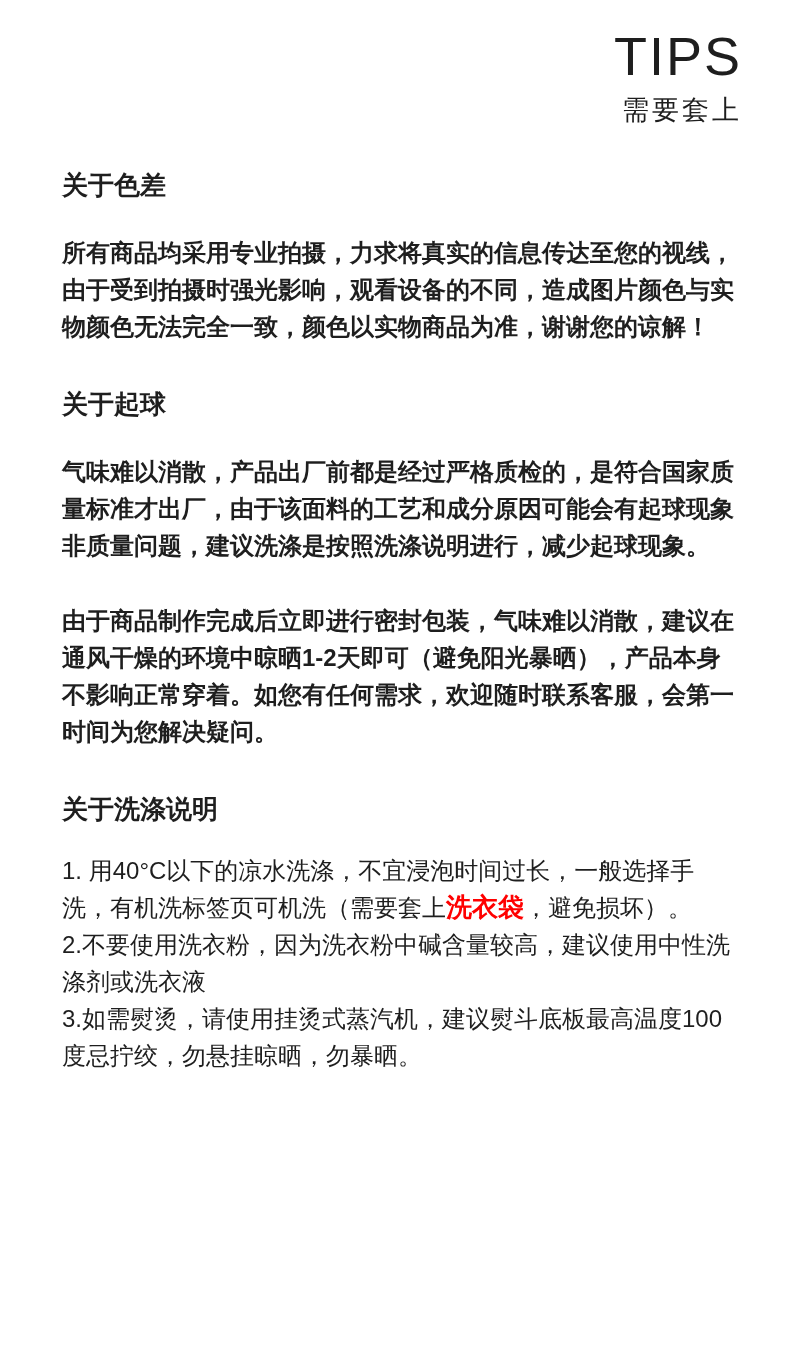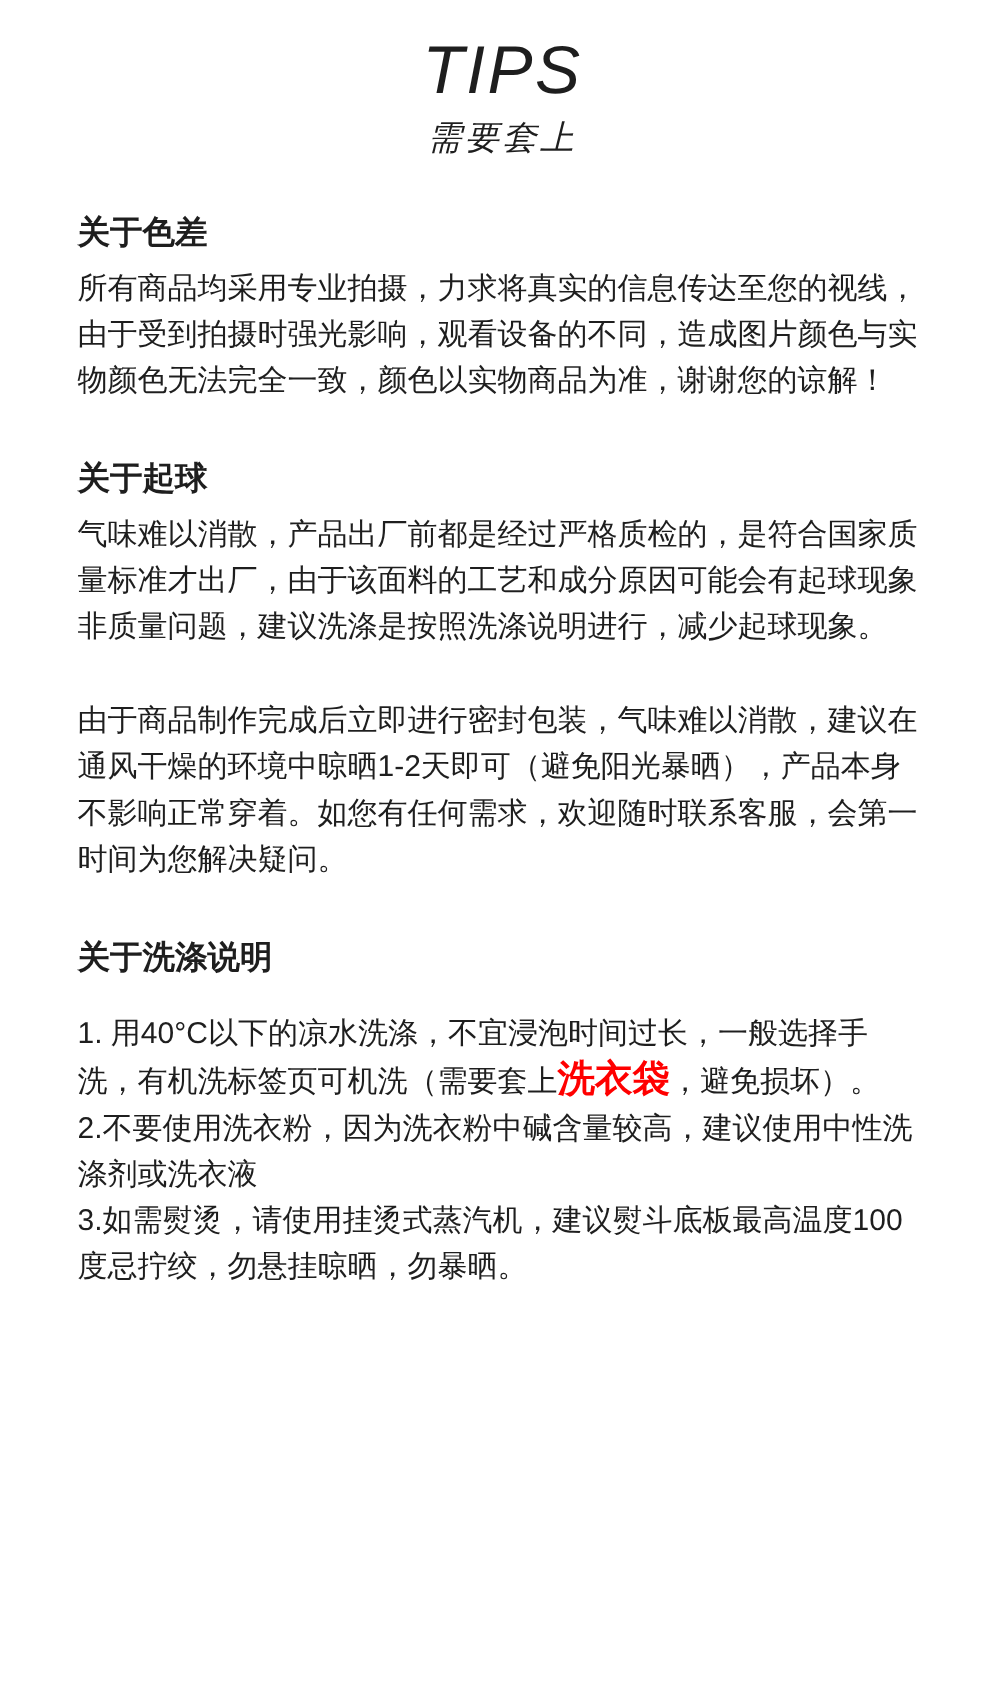--- a/index.html
+++ b/index.html
@@ -13,22 +13,21 @@
     color: #1e1e1e;
   }
   .page {
     width: 800px;
     min-height: 1360px;
     box-sizing: border-box;
     padding: 26px 58px 30px 62px;
     background: #ffffff;
   }
   .title-block {
-    text-align: center;
-    font-style: italic;
+    text-align: right;
   }
   .page-title {
     font-size: 54px;
     font-weight: 400;
     letter-spacing: 2px;
     line-height: 60px;
   }
   .page-subtitle {
     font-size: 27px;
     letter-spacing: 3px;
@@ -37,37 +36,38 @@
   }
   .section {
     margin-top: 38px;
   }
   .section-heading {
     font-size: 26px;
     font-weight: 600;
     line-height: 42px;
   }
   .section-body {
-    margin-top: 6px;
+    margin-top: 28px;
     font-size: 24px;
     line-height: 37px;
     text-align: left;
     word-break: break-all;
+    font-weight: bold;
   }
   .wash-list {
     margin-top: 22px;
   }
   .wash-item {
     font-size: 24px;
     line-height: 37px;
     word-break: break-all;
   }
   .highlight {
     color: #ff0000;
-    font-size: 30px;
+    font-size: 26px;
     font-weight: 700;
   }
 </style>
 </head>
 <body>
 
 <div class="page">
 
   <div class="title-block">
     <div class="page-title">TIPS</div>

